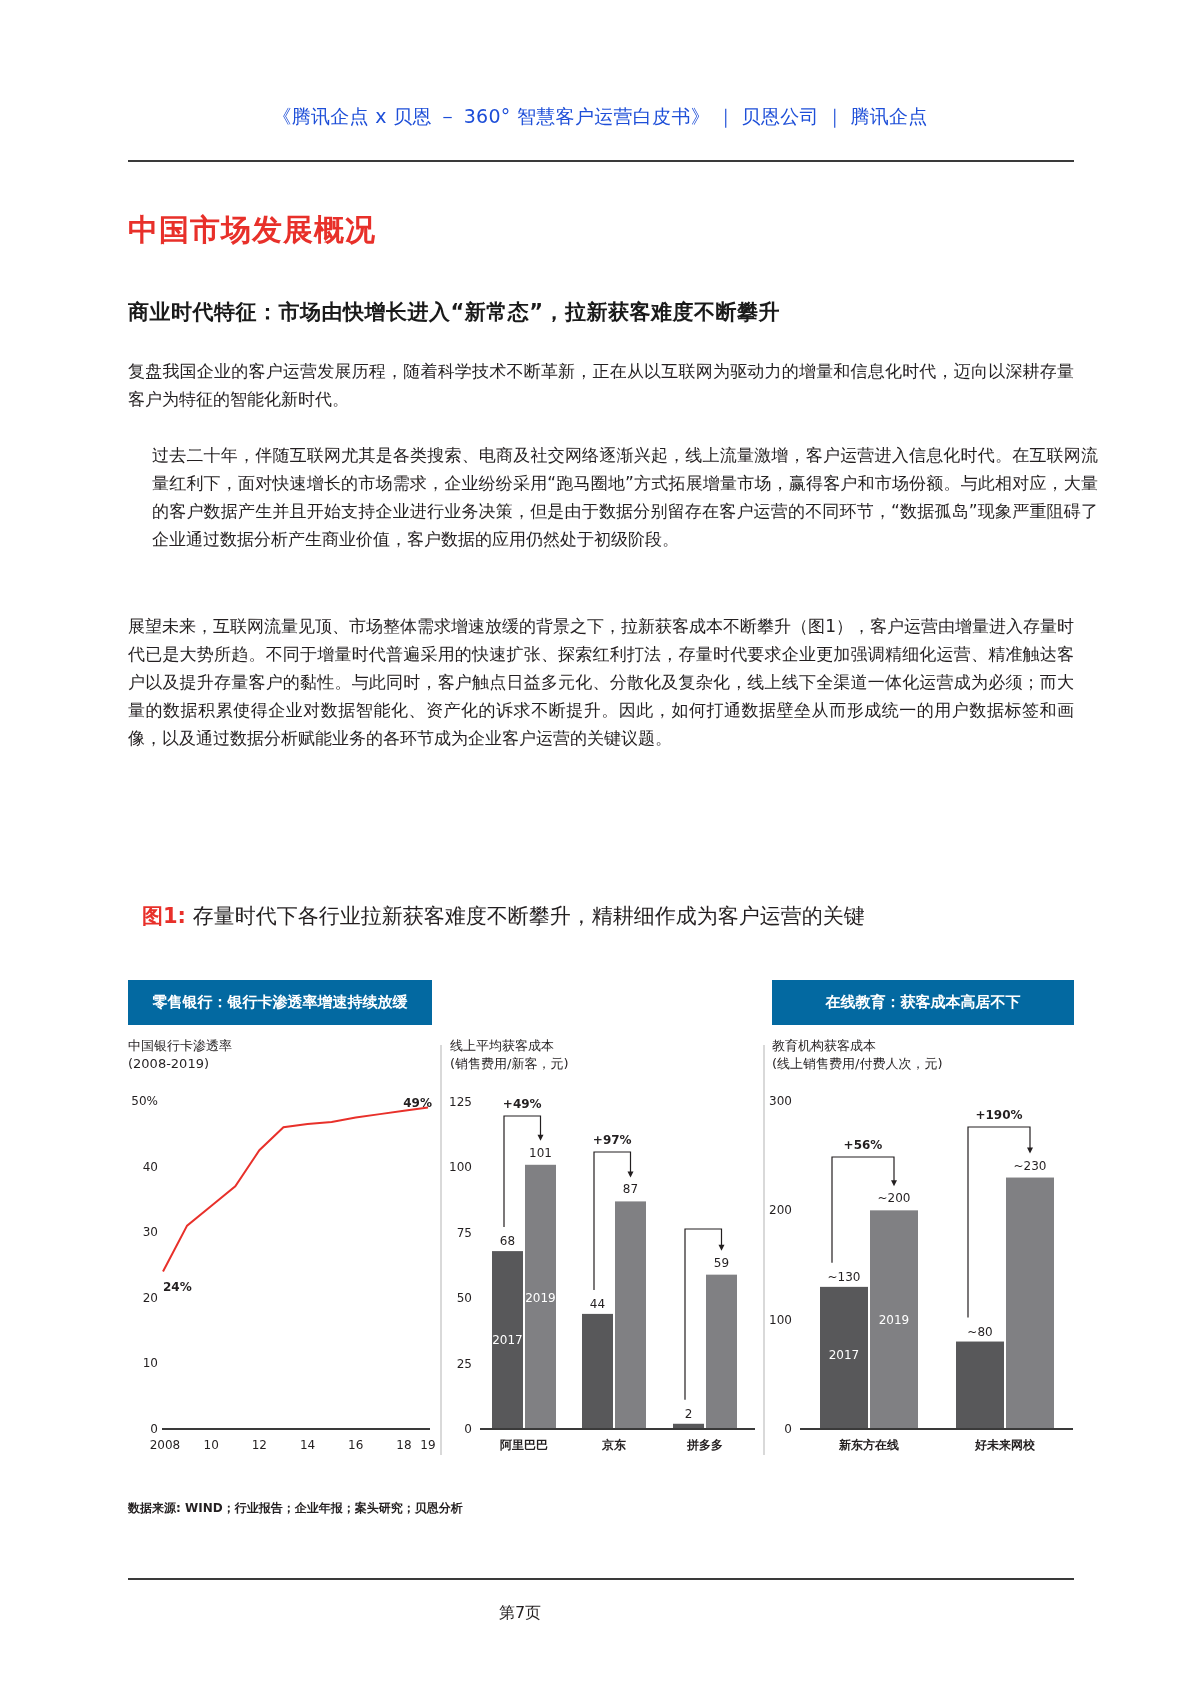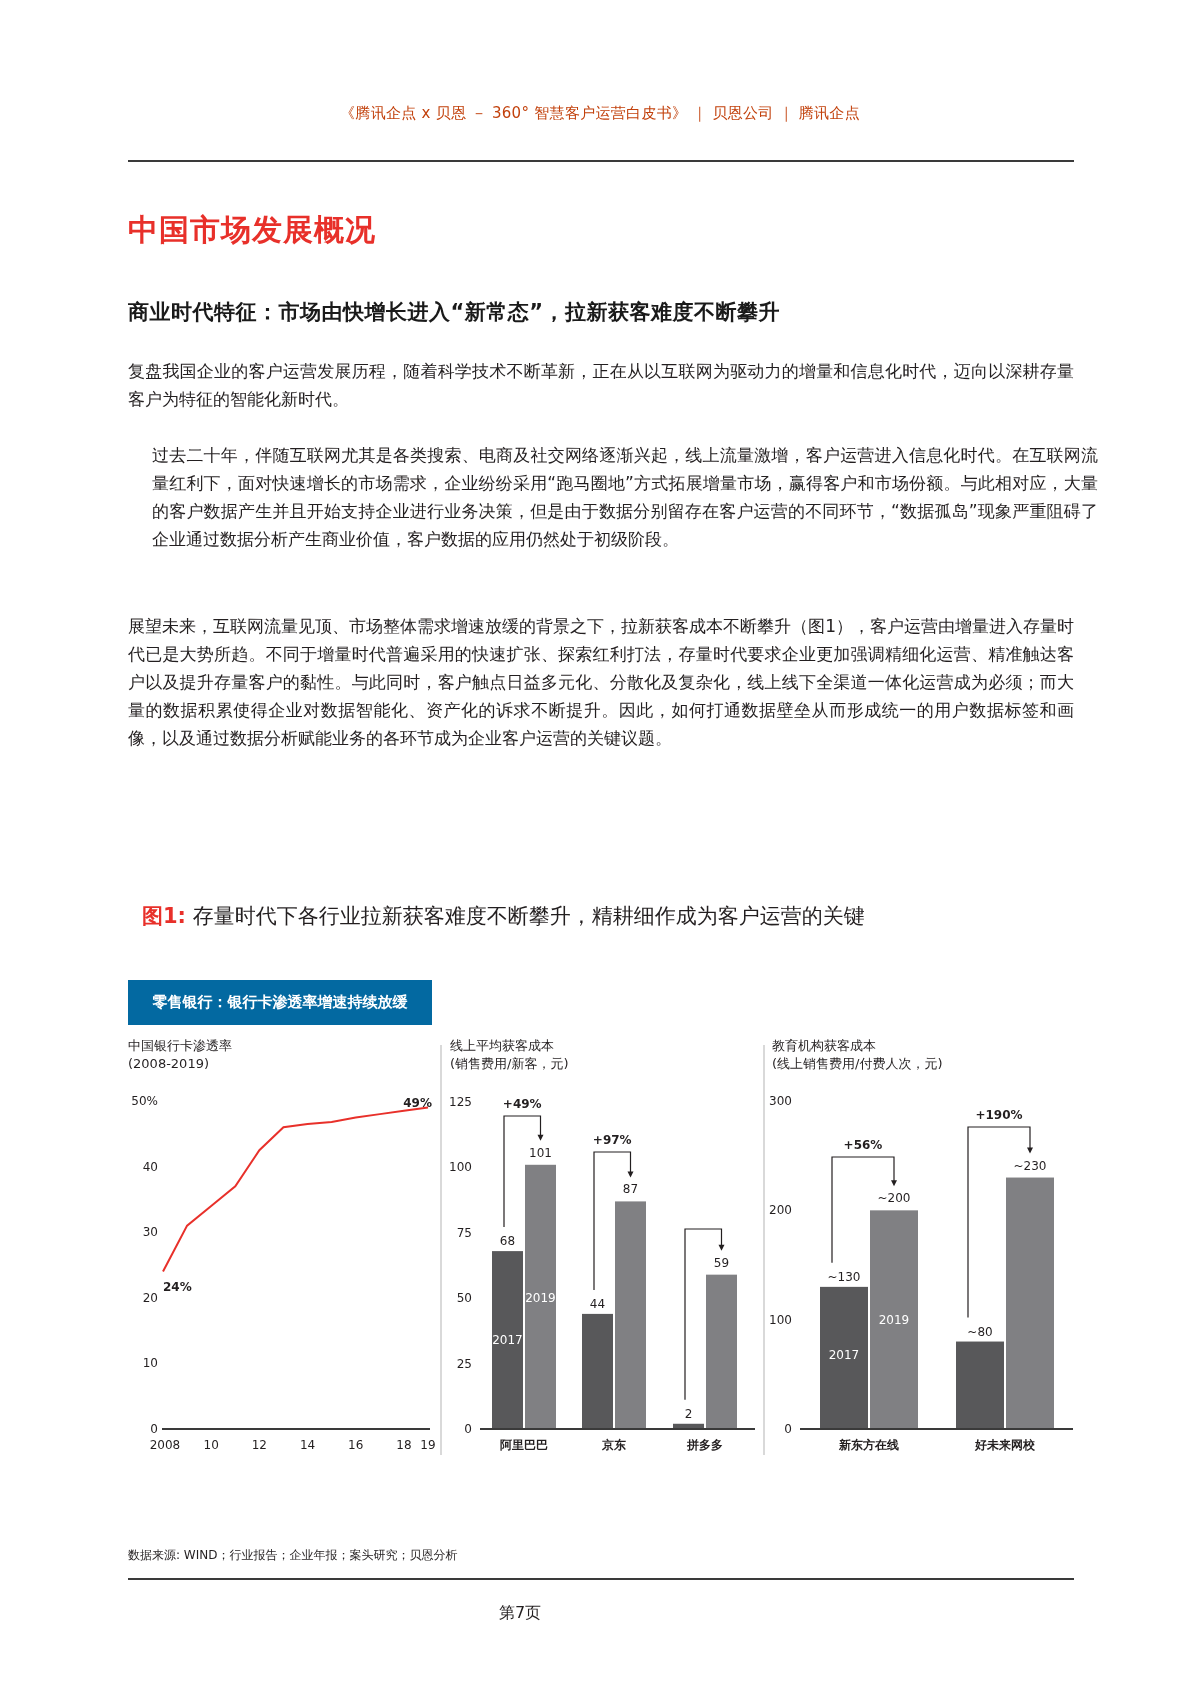--- a/index.html
+++ b/index.html
@@ -1,28 +1,28 @@
 <!DOCTYPE html>
 <html><head>
 <meta charset="utf-8">
 <style>
   html, body { margin:0; padding:0; background:#ffffff; }
   body { width:1200px; height:1698px; position:relative; font-family:"DejaVu Sans","Liberation Sans",sans-serif; color:#231f20; overflow:hidden; }
-  .header { position:absolute; top:104px; left:0; width:1200px; text-align:center; font-size:15px; color:#c2410c; letter-spacing:0.3px; }
+  .header { position:absolute; top:104px; left:0; width:1200px; text-align:center; font-size:19px; color:#1d4ed8; letter-spacing:0.3px; }
   .hr-top { position:absolute; top:160px; left:128px; width:946px; height:0; border-top:2px solid #3a3a3a; }
   .h1 { position:absolute; top:210px; left:128px; font-size:30px; font-weight:bold; color:#e8302a; letter-spacing:1px; }
   .h2 { position:absolute; top:298px; left:128px; font-size:21px; font-weight:bold; color:#1a1a1a; letter-spacing:0.5px; }
   .para { position:absolute; left:128px; width:946px; font-size:17px; line-height:28px; color:#231f20; text-align:justify; }
   .fig-title { position:absolute; top:902px; left:128px; font-size:21px; color:#231f20;margin-left:14px; }
   .fig-title .fig-num { color:#e8302a; font-weight:bold; }
   .panel { position:absolute; top:980px; height:490px; }
   .panel-head { position:absolute; top:0; left:0; right:0; height:45px; background:#0369a1; color:#fff; font-weight:bold; font-size:15px; display:flex; align-items:center; justify-content:center; }
   .panel-sub { position:absolute; top:57px; left:0; font-size:13px; line-height:18px; color:#231f20; }
   .vsep { position:absolute; top:1045px; width:0; height:410px; border-left:2px solid #d9d9d9; }
-  .source { position:absolute; top:1500px; left:128px; font-size:12px; color:#231f20; font-weight:normal;margin-top:47px; }
+  .source { position:absolute; top:1500px; left:128px; font-size:12px; color:#231f20; font-weight:bold; }
   .hr-bottom { position:absolute; top:1578px; left:128px; width:946px; height:0; border-top:2px solid #3a3a3a; }
   .pageno { position:absolute; top:1603px; left:0; width:1040px; text-align:center; font-size:16px; color:#231f20; }
   svg text { font-family:"DejaVu Sans","Liberation Sans",sans-serif; }
 </style>
 </head>
 <body>
 
 <div class="header">《腾讯企点 x 贝恩 － 360° 智慧客户运营白皮书》 ｜ 贝恩公司 ｜ 腾讯企点</div>
 <div class="hr-top"></div>
 
@@ -52,20 +52,21 @@
 <div class="vsep" style="left:763px;"></div>
 
 <div class="panel" style="left:450px; width:304px;">
   <div class="panel-sub">
     <div>线上平均获客成本</div>
     <div>(销售费用/新客，元)</div>
   </div>
 </div>
 
 <div class="panel" style="left:772px; width:302px;">
+  <div class="panel-head">在线教育：获客成本高居不下</div>
   <div class="panel-sub">
     <div>教育机构获客成本</div>
     <div>(线上销售费用/付费人次，元)</div>
   </div>
 </div>
 
 <div id="charts-layer">
     <svg width="1200" height="1698" style="position:absolute;left:0;top:0;">
       <text x="158" y="1433" font-size="12" text-anchor="end" fill="#231f20">0</text>
       <text x="158" y="1367.4" font-size="12" text-anchor="end" fill="#231f20">10</text>

